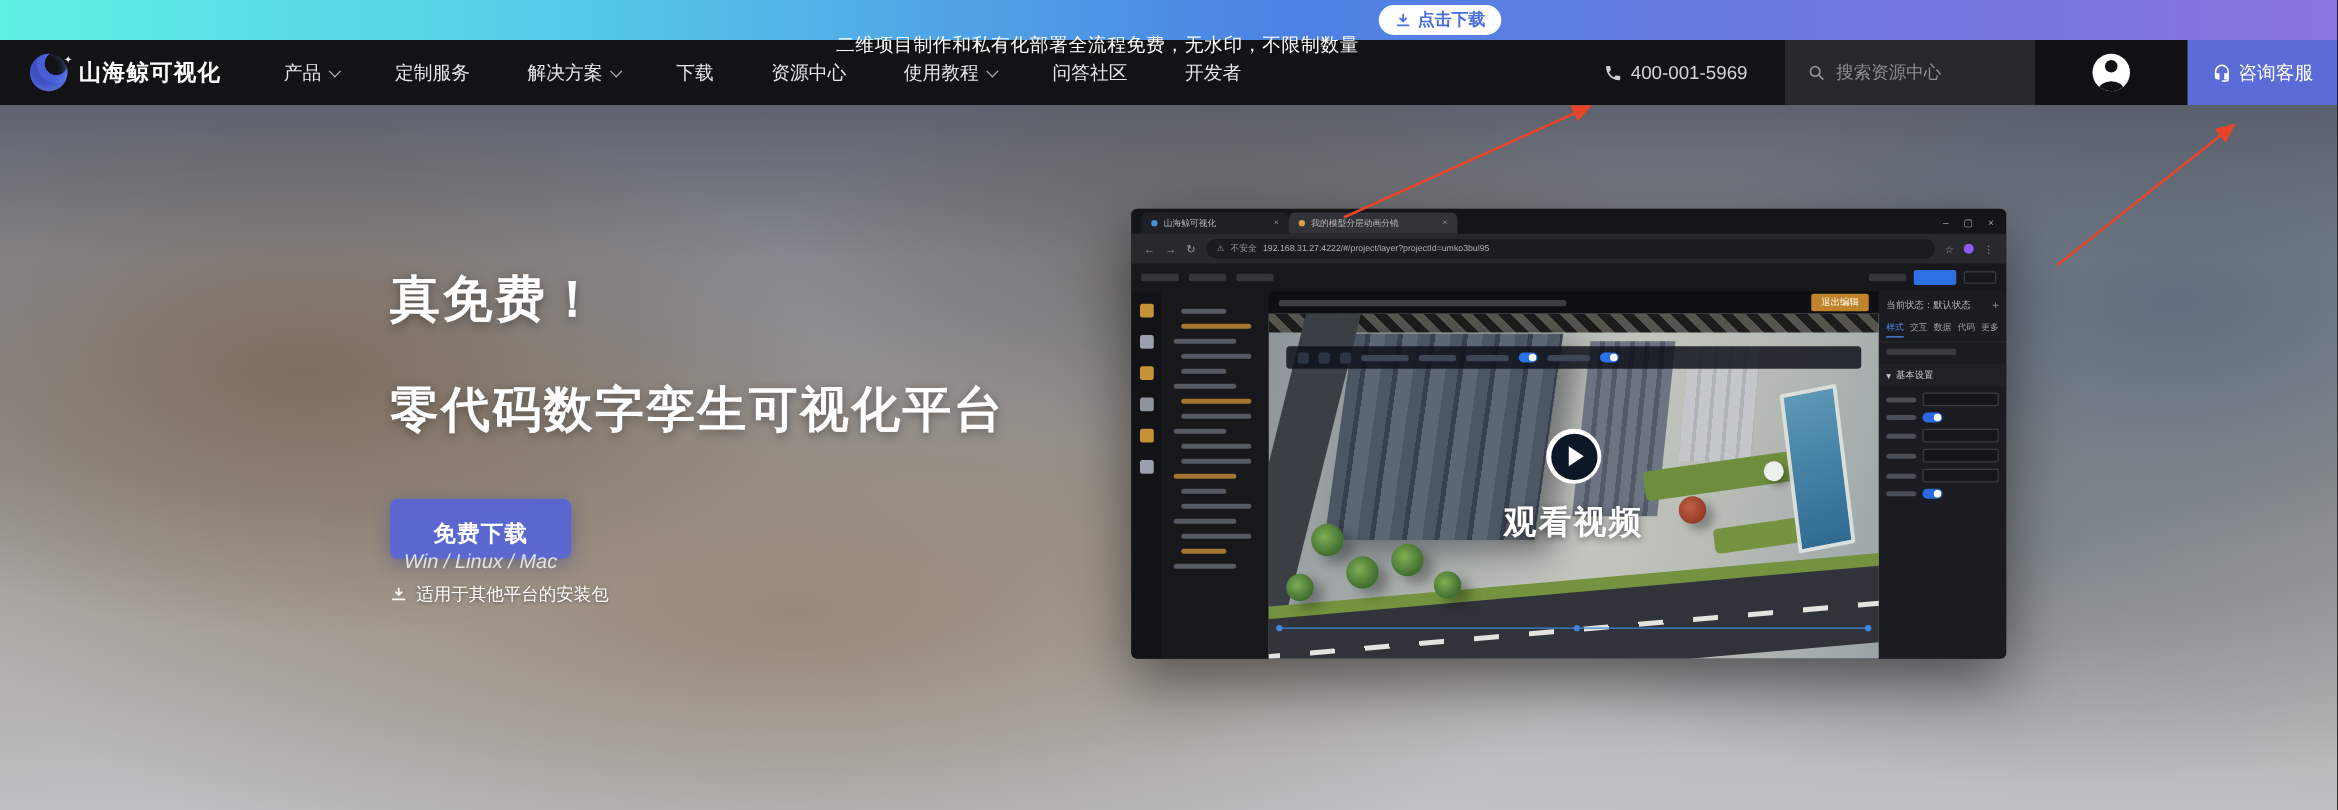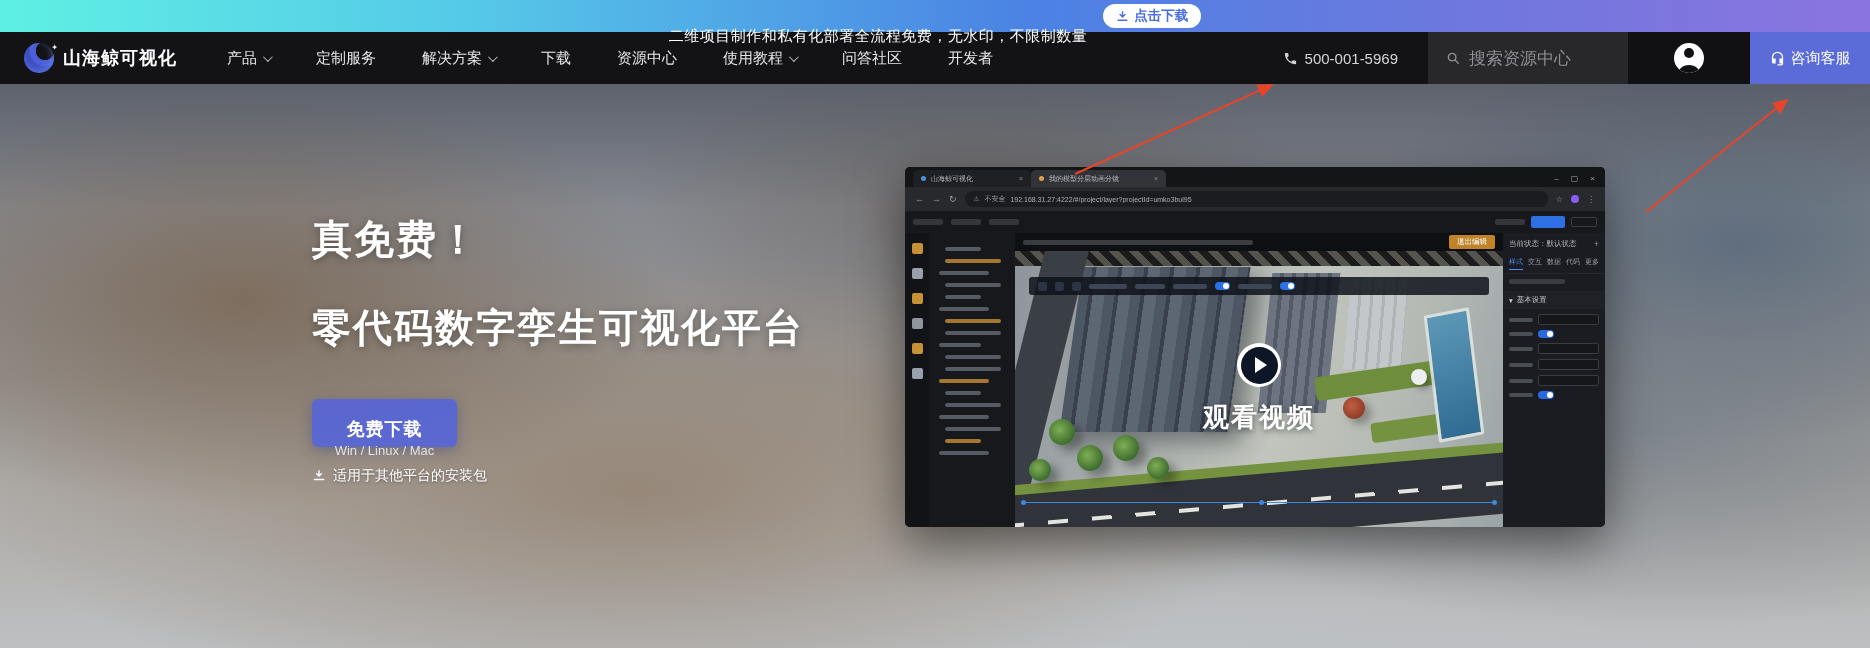--- a/index.html
+++ b/index.html
@@ -23,21 +23,21 @@
   .logo-spark { position:absolute; right:-4px; top:0; color:#fff; font-size:8px; }
   .brand-name { color:#fff; font-size:18px; font-weight:bold; letter-spacing:1px; }
   .menu { display:flex; gap:46px; margin-left:50px; }
   .menu-item { display:flex; align-items:center; gap:6px; color:#e6e6e8; font-size:15px; cursor:pointer; white-space:nowrap; }
   .chev { width:7px; height:7px; border-right:1.5px solid #b7b7bb; border-bottom:1.5px solid #b7b7bb;
           transform:rotate(45deg) translateY(-2px); }
   .nav-right { margin-left:auto; display:flex; align-items:center; height:100%; }
   .phone { display:flex; align-items:center; gap:7px; color:#d4d5d8; font-size:15px; margin-right:30px; cursor:pointer; }
   .searchbox { width:200px; height:52px; background:#28282b; display:flex; align-items:center;
                gap:9px; padding-left:18px; cursor:text; }
-  .search-ph { color:#8d8f94; font-size:17px; }
+  .search-ph { color:#8d8f94; font-size:14px; }
   .avatarbox { width:122px; height:52px; background:#111113; display:flex; align-items:center; justify-content:center; cursor:pointer; }
   .avatar { position:relative; width:30px; height:30px; background:#fff; border-radius:50%; overflow:hidden; }
   .avatar::before { content:""; position:absolute; left:50%; top:5px; transform:translateX(-50%);
                     width:10px; height:10px; border-radius:50%; background:#101114; }
   .avatar::after { content:""; position:absolute; left:50%; bottom:-6px; transform:translateX(-50%);
                    width:20px; height:14px; border-radius:50%; background:#101114; }
   .contact-btn { width:120px; height:52px; background:#5B6CD9; color:#fff; font-size:15px;
                  display:flex; align-items:center; justify-content:center; gap:6px; cursor:pointer; }
 
   
@@ -58,21 +58,21 @@
   .hero-sub { color:#fff; font-size:39px; font-weight:bold; letter-spacing:2px; margin-top:34px;
               text-shadow:0 2px 8px rgba(0,0,0,.35); }
   .features { display:flex; gap:47px; margin-top:44px; }
   .feature { display:flex; align-items:center; gap:9px; color:#fff; font-size:15px; font-weight:bold;
              text-shadow:0 1px 4px rgba(0,0,0,.4); }
   .fdot { width:10px; height:10px; border-radius:50%; background:#fff; }
   .dl-btn { margin-top:44px; width:145px; height:48px; border-radius:6px; background:rgba(87,101,214,.93);
             display:flex; flex-direction:column; align-items:center; justify-content:center; cursor:pointer;
             box-shadow:0 4px 14px rgba(40,50,120,.35); }
   .dl-main { color:#fff; font-size:18px; font-weight:bold; letter-spacing:1px;margin-top:28px; }
-  .dl-sub { color:rgba(255,255,255,.78); font-size:13px; margin-top:2px; }
+  .dl-sub { color:rgba(255,255,255,.78); font-size:16px; margin-top:2px;font-style:italic; }
   .other-dl { display:flex; align-items:center; gap:7px; margin-top:20px; color:#fff; font-size:14px;
               cursor:pointer; text-shadow:0 1px 3px rgba(0,0,0,.4); }
 
   
   .bwin { position:absolute; left:905px; top:83px; width:700px; height:360px; background:#1d1e22;
           border-radius:5px; overflow:hidden; box-shadow:0 18px 50px rgba(0,0,0,.5); cursor:pointer;
           display:flex; flex-direction:column; }
   .titlebar { height:20px; background:#141517; display:flex; align-items:flex-end; }
   .btab { display:flex; align-items:center; gap:5px; height:17px; padding:0 8px; font-size:7px; color:#b9bbc0;
           border-radius:5px 5px 0 0; max-width:135px; white-space:nowrap; overflow:hidden; }
@@ -231,21 +231,21 @@
         </span>
       <span class="menu-item">
           <span>开发者</span>
         </span>
     </div>
     <div class="nav-right">
       <span class="phone">
         <svg class="icon" width="15" height="15" viewBox="0 0 24 24" fill="#cfd0d4">
             <path d="M6.62 10.79c1.44 2.83 3.76 5.14 6.59 6.59l2.2-2.2c.27-.27.67-.36 1.02-.24 1.12.37 2.33.57 3.57.57.55 0 1 .45 1 1V20c0 .55-.45 1-1 1-9.39 0-17-7.61-17-17 0-.55.45-1 1-1h3.5c.55 0 1 .45 1 1 0 1.25.2 2.45.57 3.57.11.35.03.74-.25 1.02l-2.2 2.2z"></path>
           </svg>
-        <span>500-001-5969</span>
+        <span>400-001-5969</span>
       </span>
       <div class="searchbox">
         <svg class="icon" width="14" height="14" viewBox="0 0 24 24" fill="none" stroke="#8d8f94" stroke-width="2.4" stroke-linecap="round">
             <circle cx="10.5" cy="10.5" r="6.5"></circle>
             <path d="M15.5 15.5L21 21"></path>
           </svg>
         <span class="search-ph">搜索资源中心</span>
       </div>
       <div class="avatarbox">
         <span class="avatar"></span>

